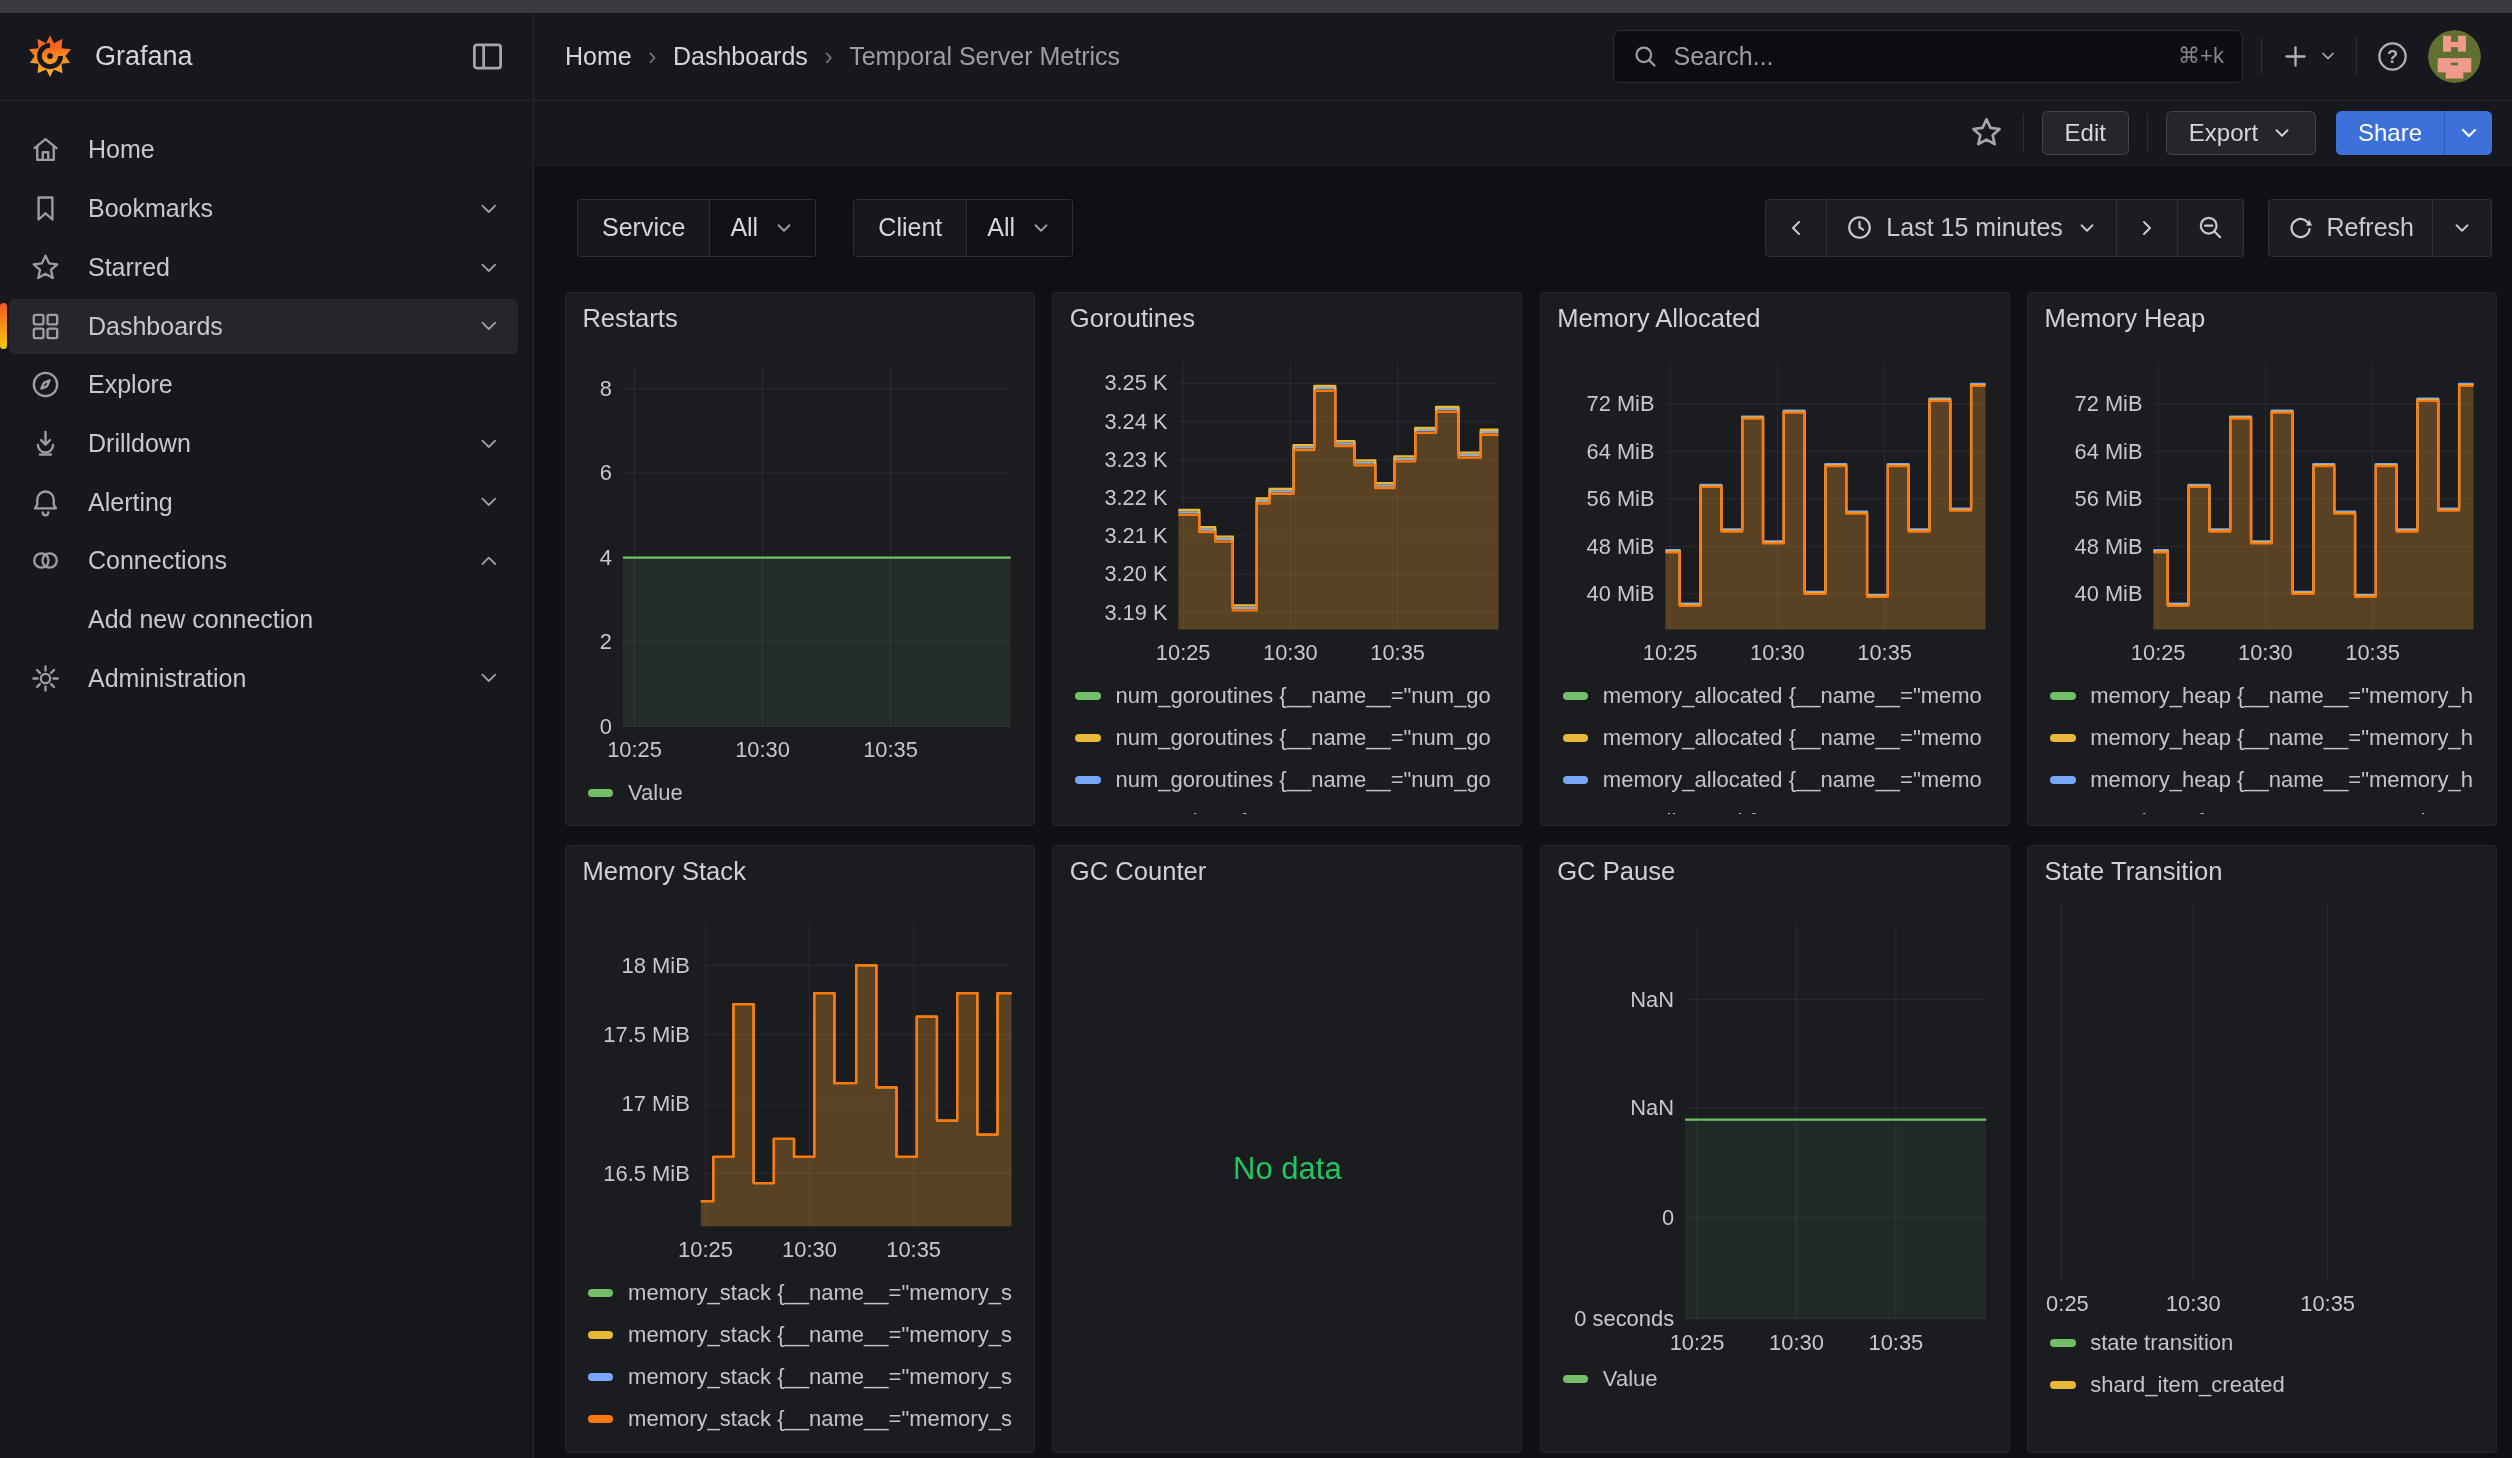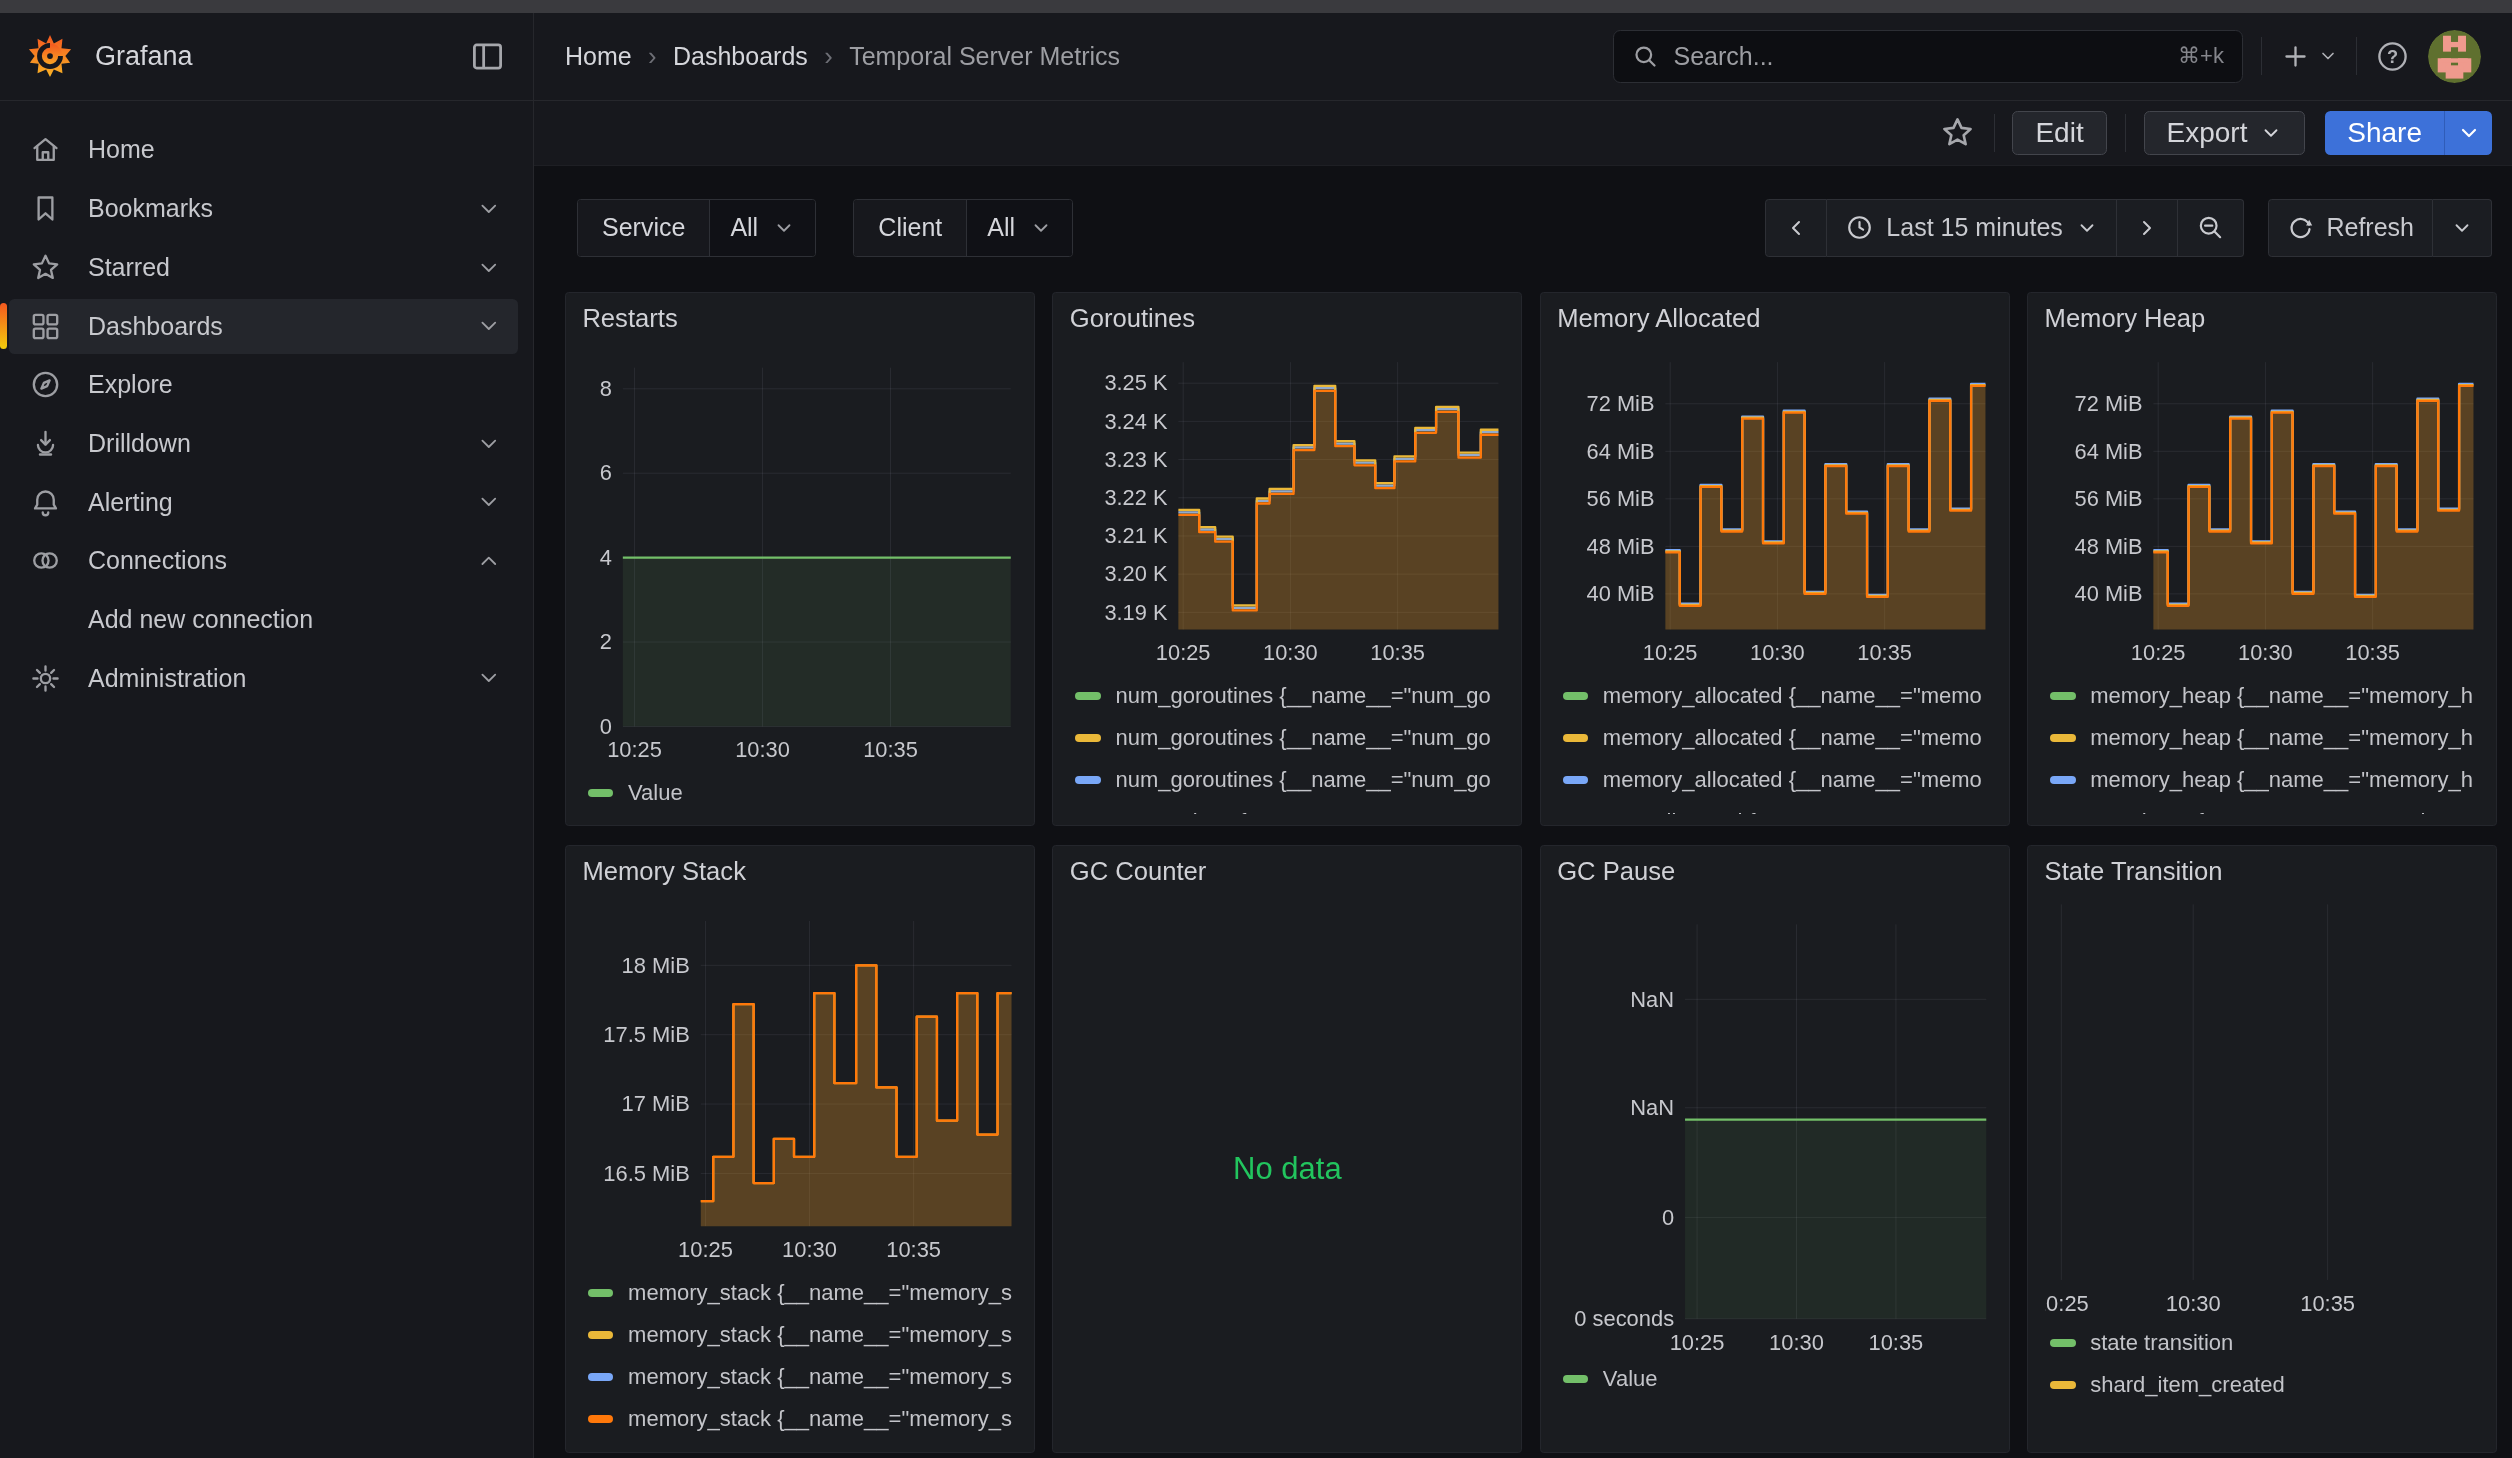--- a/index.html
+++ b/index.html
@@ -30,21 +30,21 @@
   .nav-item{height:55px;margin:3.7px 14.6px 3.7px 9px;display:flex;align-items:center;padding:0 16.4px 0 20px;border-radius:5.5px;color:#C7C8CD;font-size:25px;position:relative;cursor:pointer;}
   .nav-item .icon{width:37px;margin-right:22px;display:flex;color:#9D9EA3;flex:none;}
   .nav-item .chev{margin-left:auto;color:#9D9EA3;display:flex;}
   .nav-item.active{background:#24262C;}
   .nav-item.active::before{content:"";position:absolute;left:-9px;top:4.6px;bottom:4.6px;width:7.3px;border-radius:3.7px;background:linear-gradient(180deg,#F4581F,#F2CC0C);}
   .nav-item.indent{padding-left:79px;}
   .main{flex:1;display:flex;flex-direction:column;background:#0F1014;min-width:0;}
   
   .subheader{height:64px;background:#17181D;display:flex;align-items:center;justify-content:flex-end;padding:0 20px;border-bottom:0.9px solid #1E1F24;flex:none;}
   .star-btn{color:#A6A7AC;display:flex;cursor:pointer;}
-  .btn{height:44px;padding:0 22px;background:#24262C;border:0.9px solid #43454C;border-radius:5.5px;color:#D5D6DB;font-size:28px;display:flex;align-items:center;gap:12.8px;cursor:pointer;box-sizing:border-box;}
+  .btn{height:44px;padding:0 22px;background:#24262C;border:0.9px solid #43454C;border-radius:5.5px;color:#D5D6DB;font-size:24px;display:flex;align-items:center;gap:12.8px;cursor:pointer;box-sizing:border-box;}
   .share-group{display:flex;margin-left:0;}
   .btn-primary{background:#3D71D9;border:none;color:#FFFFFF;font-weight:500;}
   .share-main{border-radius:5.5px 0 0 5.5px;}
   .share-caret{border-radius:0 5.5px 5.5px 0;border-left:0.9px solid #2F5CB8;width:48px;padding:0;justify-content:center;}
   
   .toolbar{display:flex;align-items:center;padding:33px 20px 0 31px;flex:none;}
   .filter{display:flex;border:0.9px solid #2E3036;border-radius:3.7px;overflow:hidden;margin-right:25.6px;height:58px;font-size:25px;box-sizing:border-box;margin-left:12px;}
   .filter-label{background:#17181D;display:flex;align-items:center;padding:0 24px;border-right:0.9px solid #2E3036;color:#D5D6DB;}
   .filter-value{background:#101116;display:flex;align-items:center;gap:14.6px;padding:0 20px;color:#D5D6DB;cursor:pointer;}
   .filter-value .chev{color:#9D9EA3;display:flex;}

